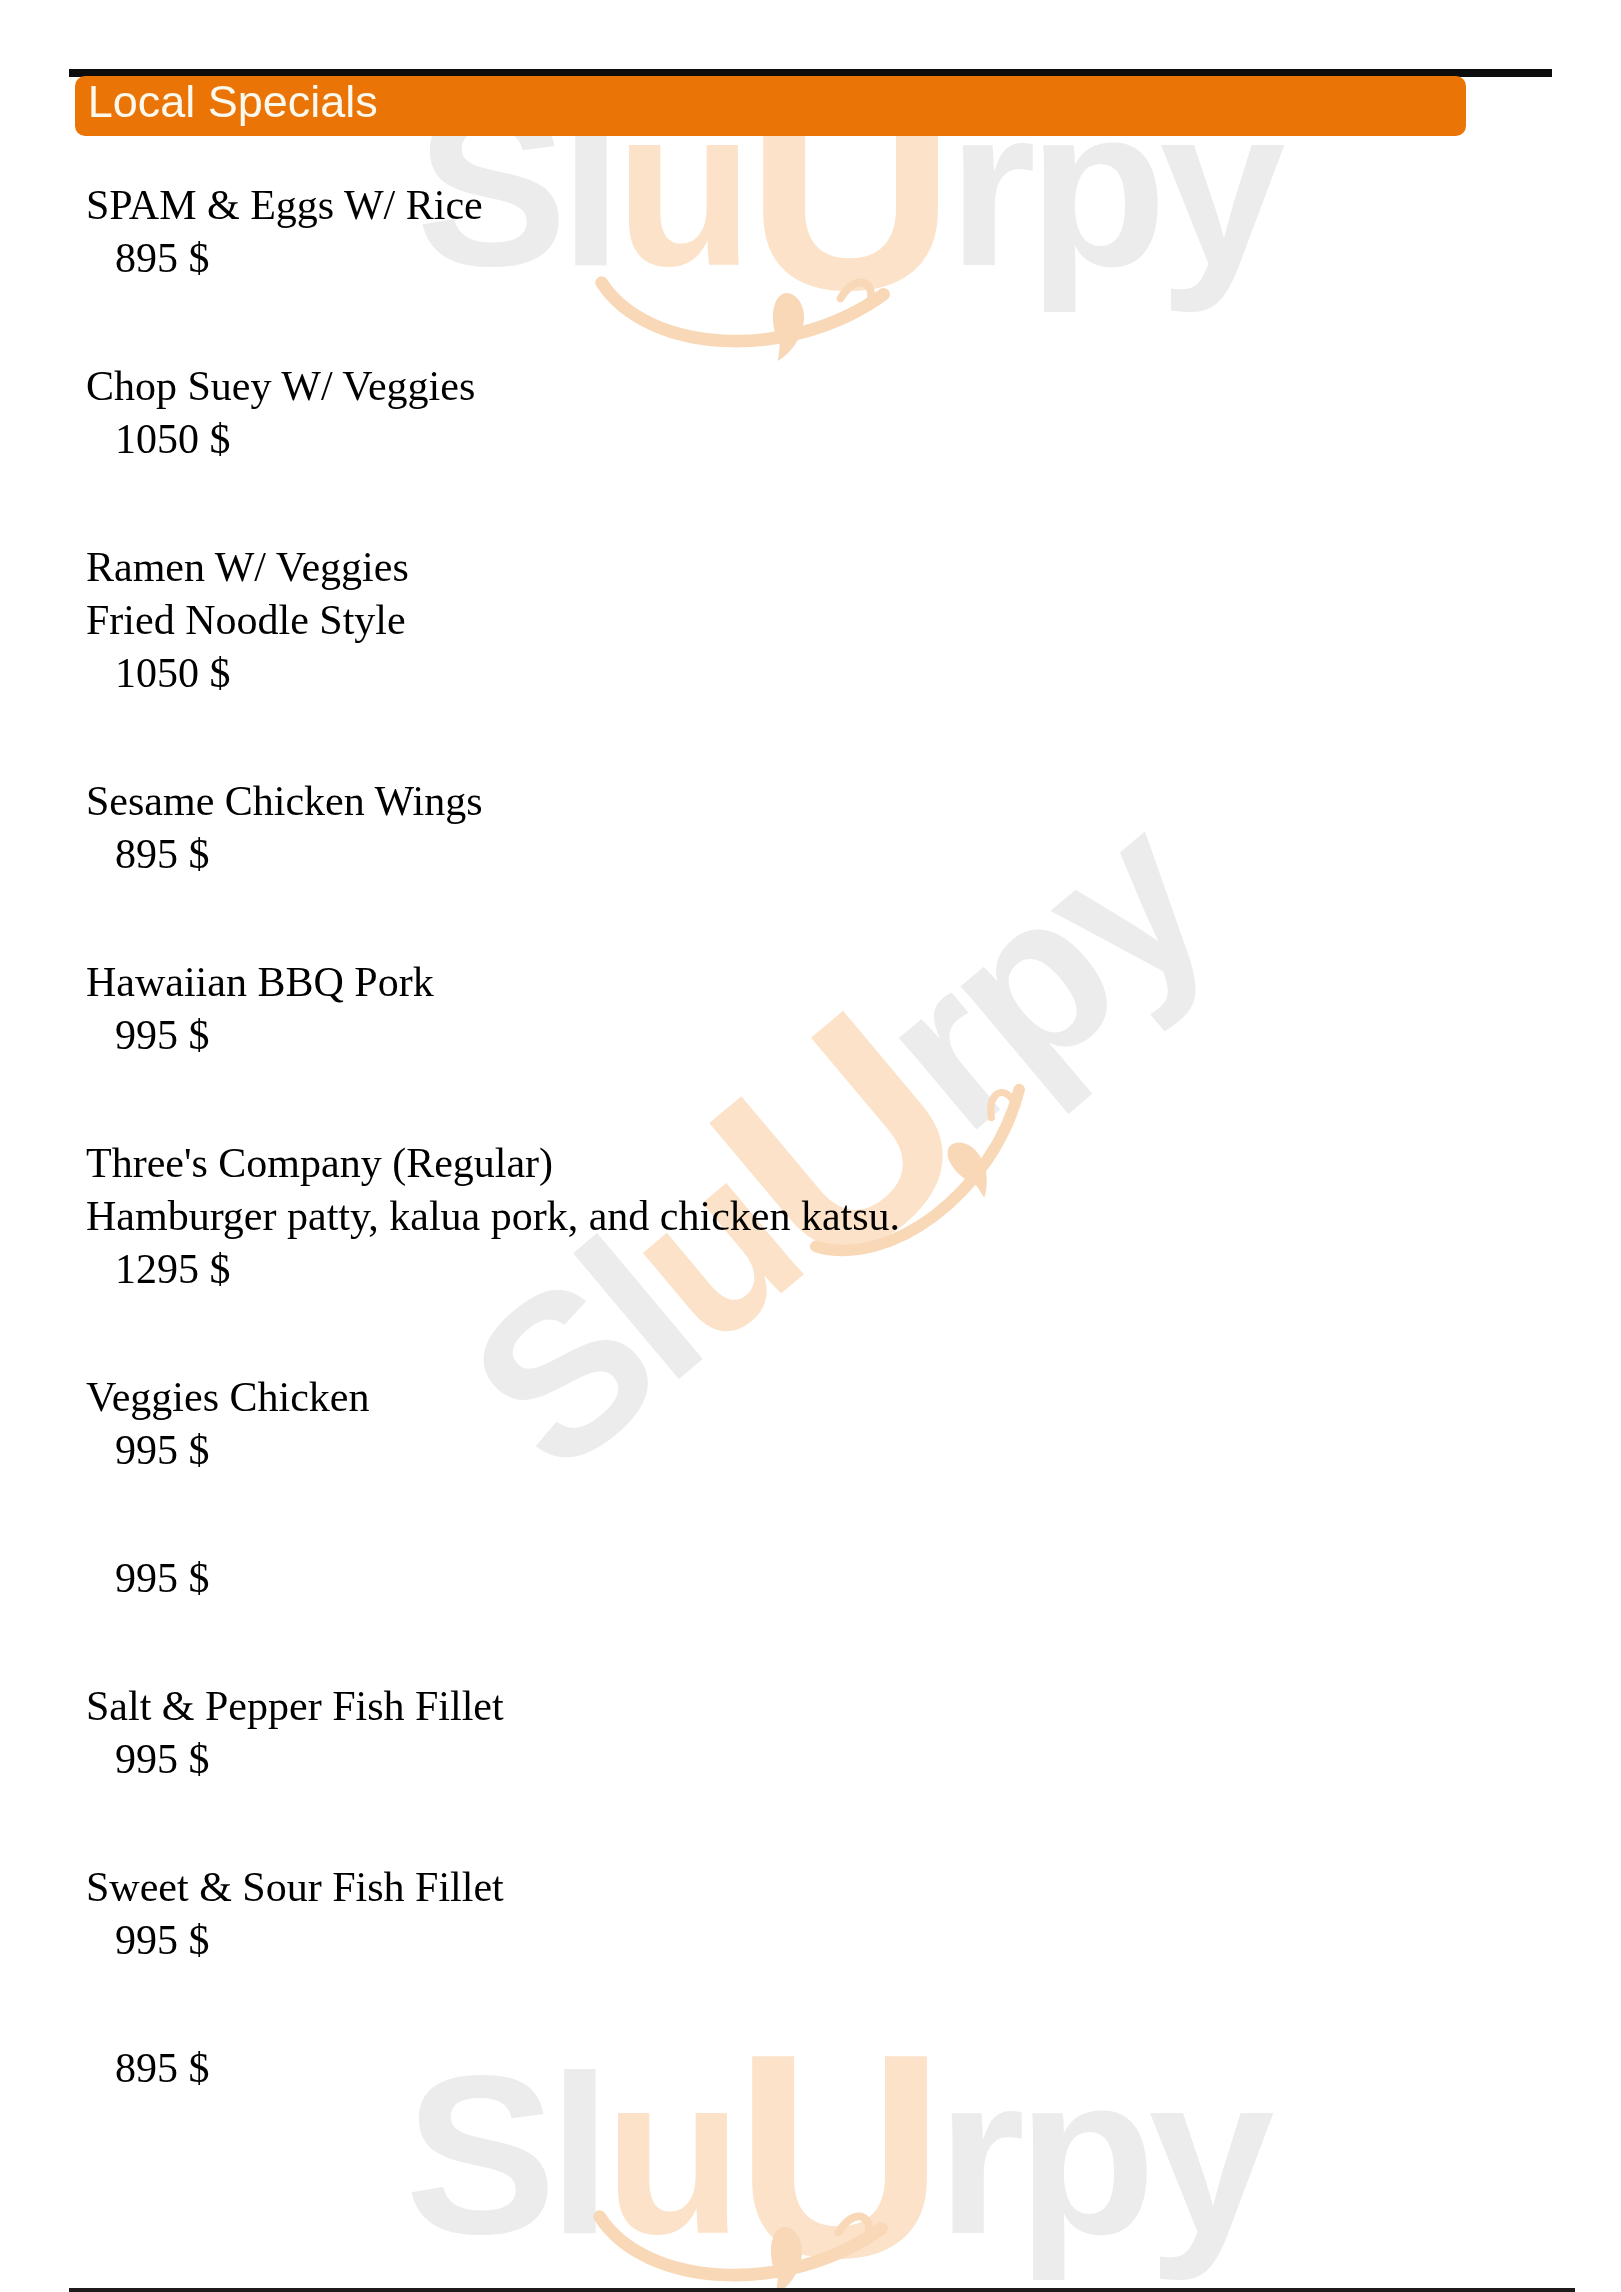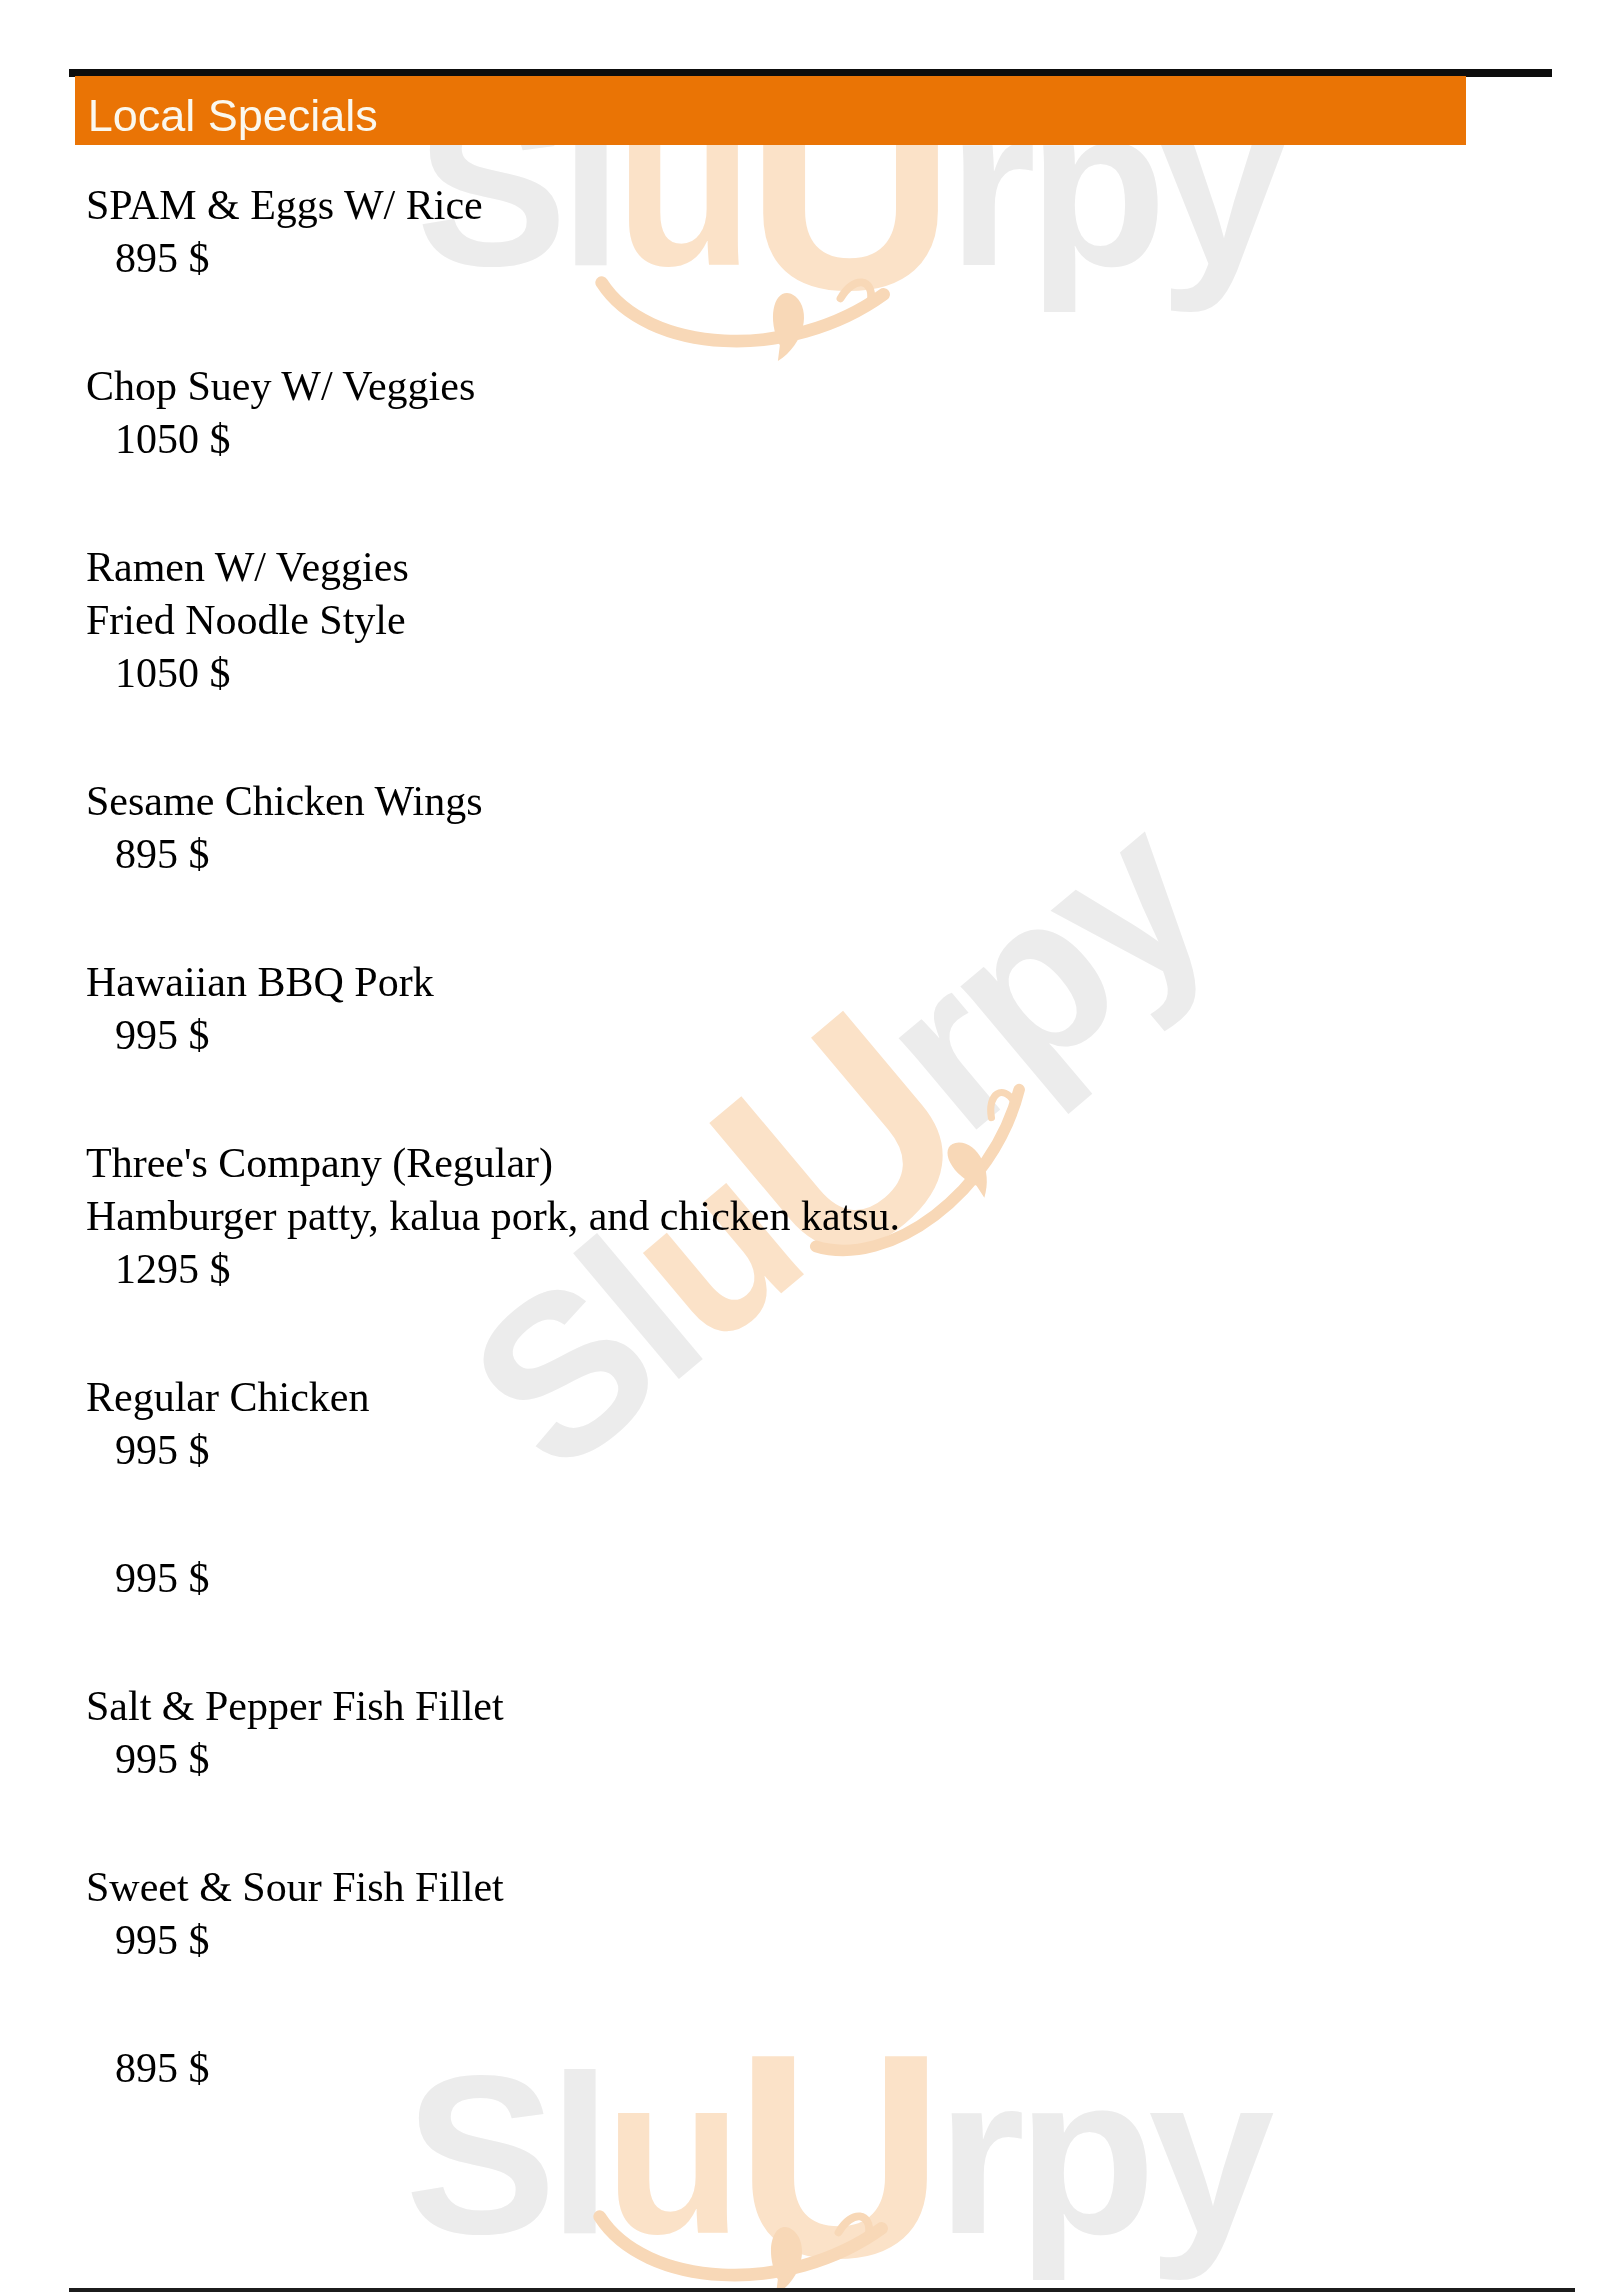--- a/index.html
+++ b/index.html
@@ -57,23 +57,23 @@
   
   .top-rule {
     position: absolute; z-index: 2;
     left: 69px; top: 69px;
     width: 1483px; height: 7.8px;
     background: var(--rule-black);
   }
   .header-bar {
     position: absolute; z-index: 2;
     left: 75px; top: 76px;
-    width: 1391px; height: 69px;
+    width: 1391px; height: 60px;
     background: var(--accent-orange);
-    display: flex; align-items: flex-end;
+    display: flex; align-items: flex-start; border-radius: 10px;
   }
   .header-title {
     font-family: "Liberation Sans", sans-serif;
     font-size: 45px;
     color: var(--header-text);
     padding-left: 12.7px;
     padding-bottom: 2.9px;
   }
 
   
@@ -187,21 +187,21 @@
   <div class="row">
     <div class="texts">
       <div class="name">Three's Company (Regular)</div>
       <div class="desc">Hamburger patty, kalua pork, and chicken katsu.</div>
     </div>
     <div class="price">1295 $</div>
   </div>
 
   <div class="row">
     <div class="texts">
-      <div class="name">Regular Chicken</div>
+      <div class="name">Veggies Chicken</div>
 
     </div>
     <div class="price">995 $</div>
   </div>
 
   <div class="row">
     <div class="price">995 $</div>
   </div>
 
   <div class="row">

